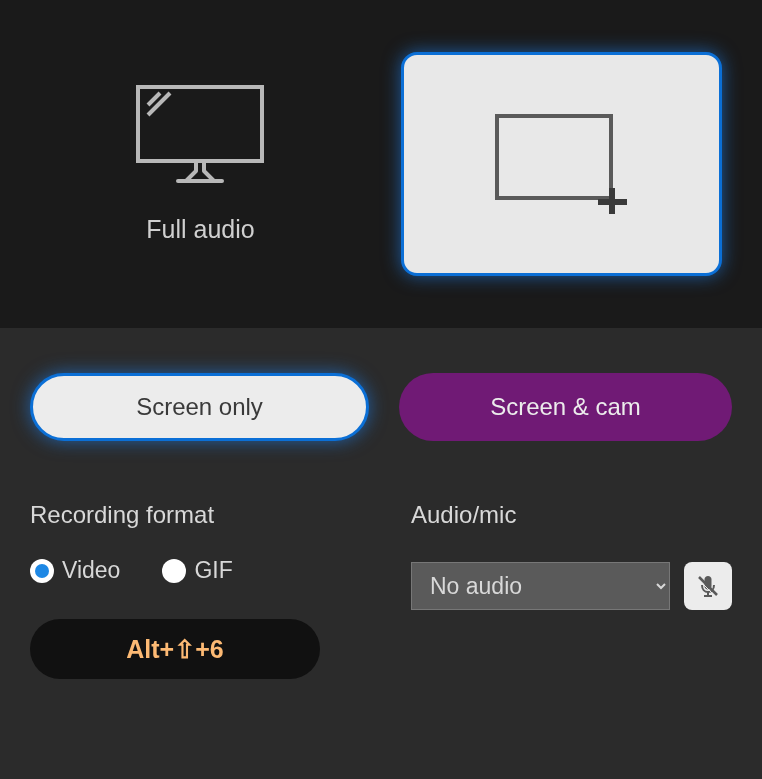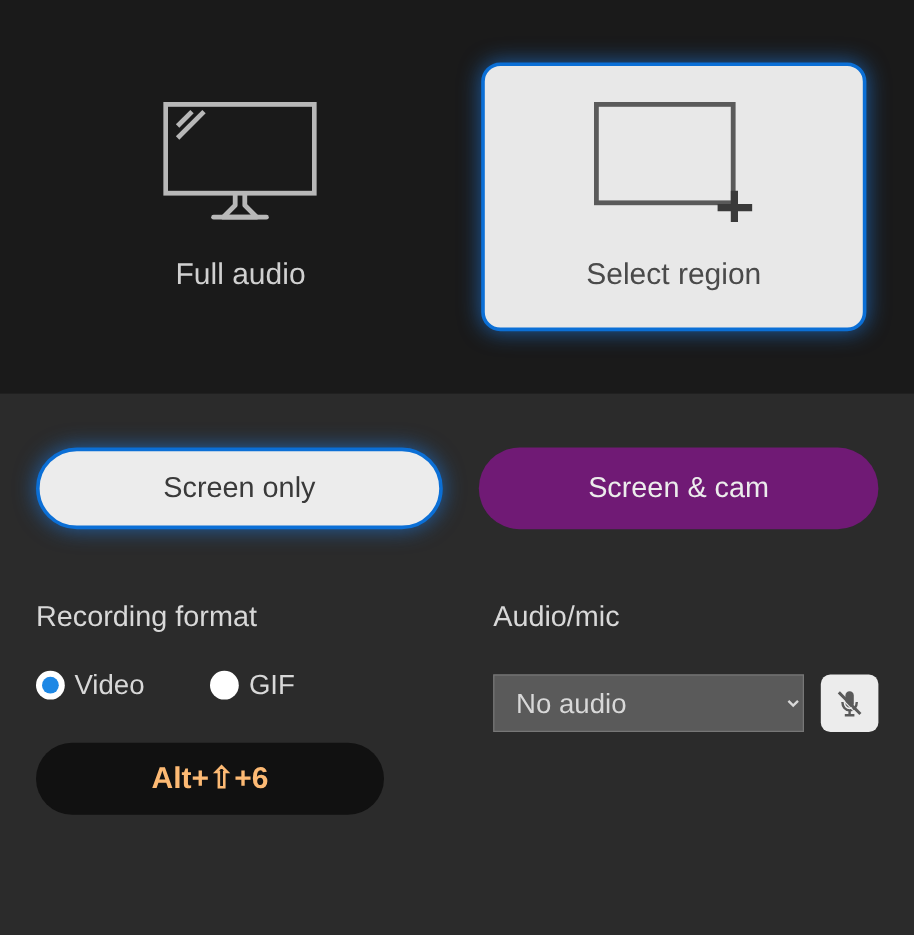--- a/index.html
+++ b/index.html
@@ -82,21 +82,21 @@
       flex: 1;
     }
     .settings-label {
       font-size: 24px;
       color: #d8d8d8;
       margin-bottom: 28px;
       font-weight: 400;
     }
     .radio-group {
       display: flex;
-      gap: 55px;
+      gap: 42px;
       margin-bottom: 35px;
     }
     .radio-item {
       display: flex;
       align-items: center;
       gap: 8px;
       cursor: pointer;
     }
     .radio-circle {
       width: 24px;
@@ -176,21 +176,20 @@
       <line x1="42" y1="96" x2="86" y2="96" stroke="#b8b8b8" stroke-width="4" stroke-linecap="round"></line>
     </svg>
     <div class="capture-label">Full audio</div>
   </div>
   <div class="capture-option selected">
     <svg width="132" height="100" viewBox="0 0 132 100">
       <rect x="2" y="2" width="114" height="82" stroke="#5a5a5a" stroke-width="4" fill="none"></rect>
       <line x1="103" y1="88" x2="132" y2="88" stroke="#3a3a3a" stroke-width="6"></line>
       <line x1="117" y1="74" x2="117" y2="100" stroke="#3a3a3a" stroke-width="6"></line>
     </svg>
-    <div class="capture-label">Select region</div>
   </div>
 </div>
 
 <div class="bottom-section">
   <div class="mode-toggle">
     <button class="mode-btn active">Screen only</button>
     <button class="mode-btn inactive">Screen &amp; cam</button>
   </div>
 
   <div class="settings-row">

